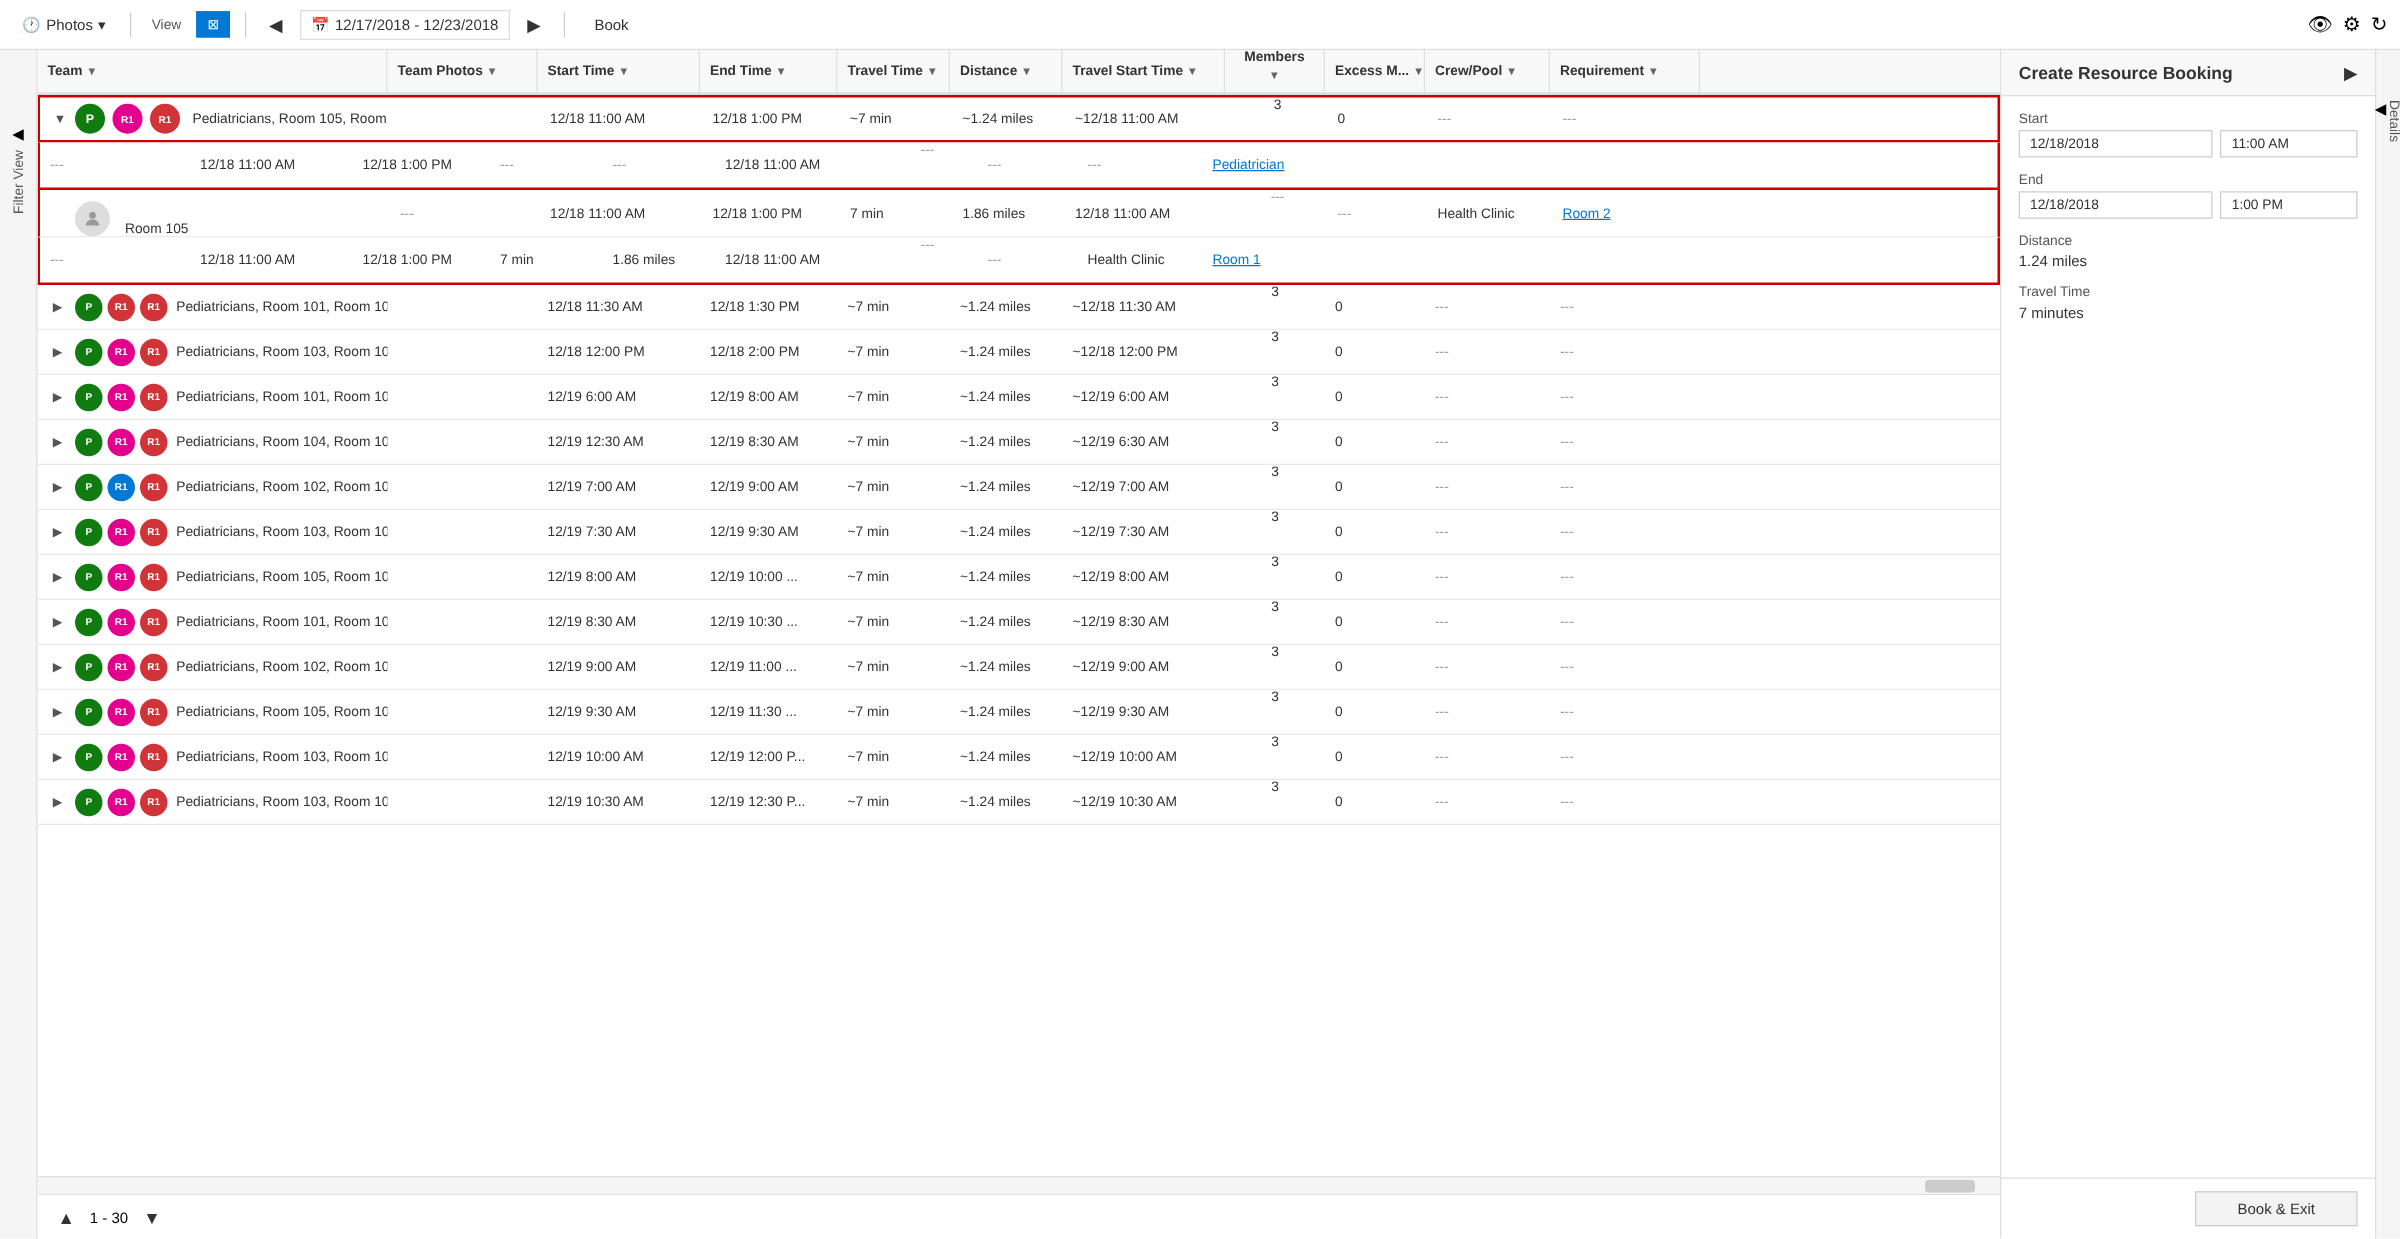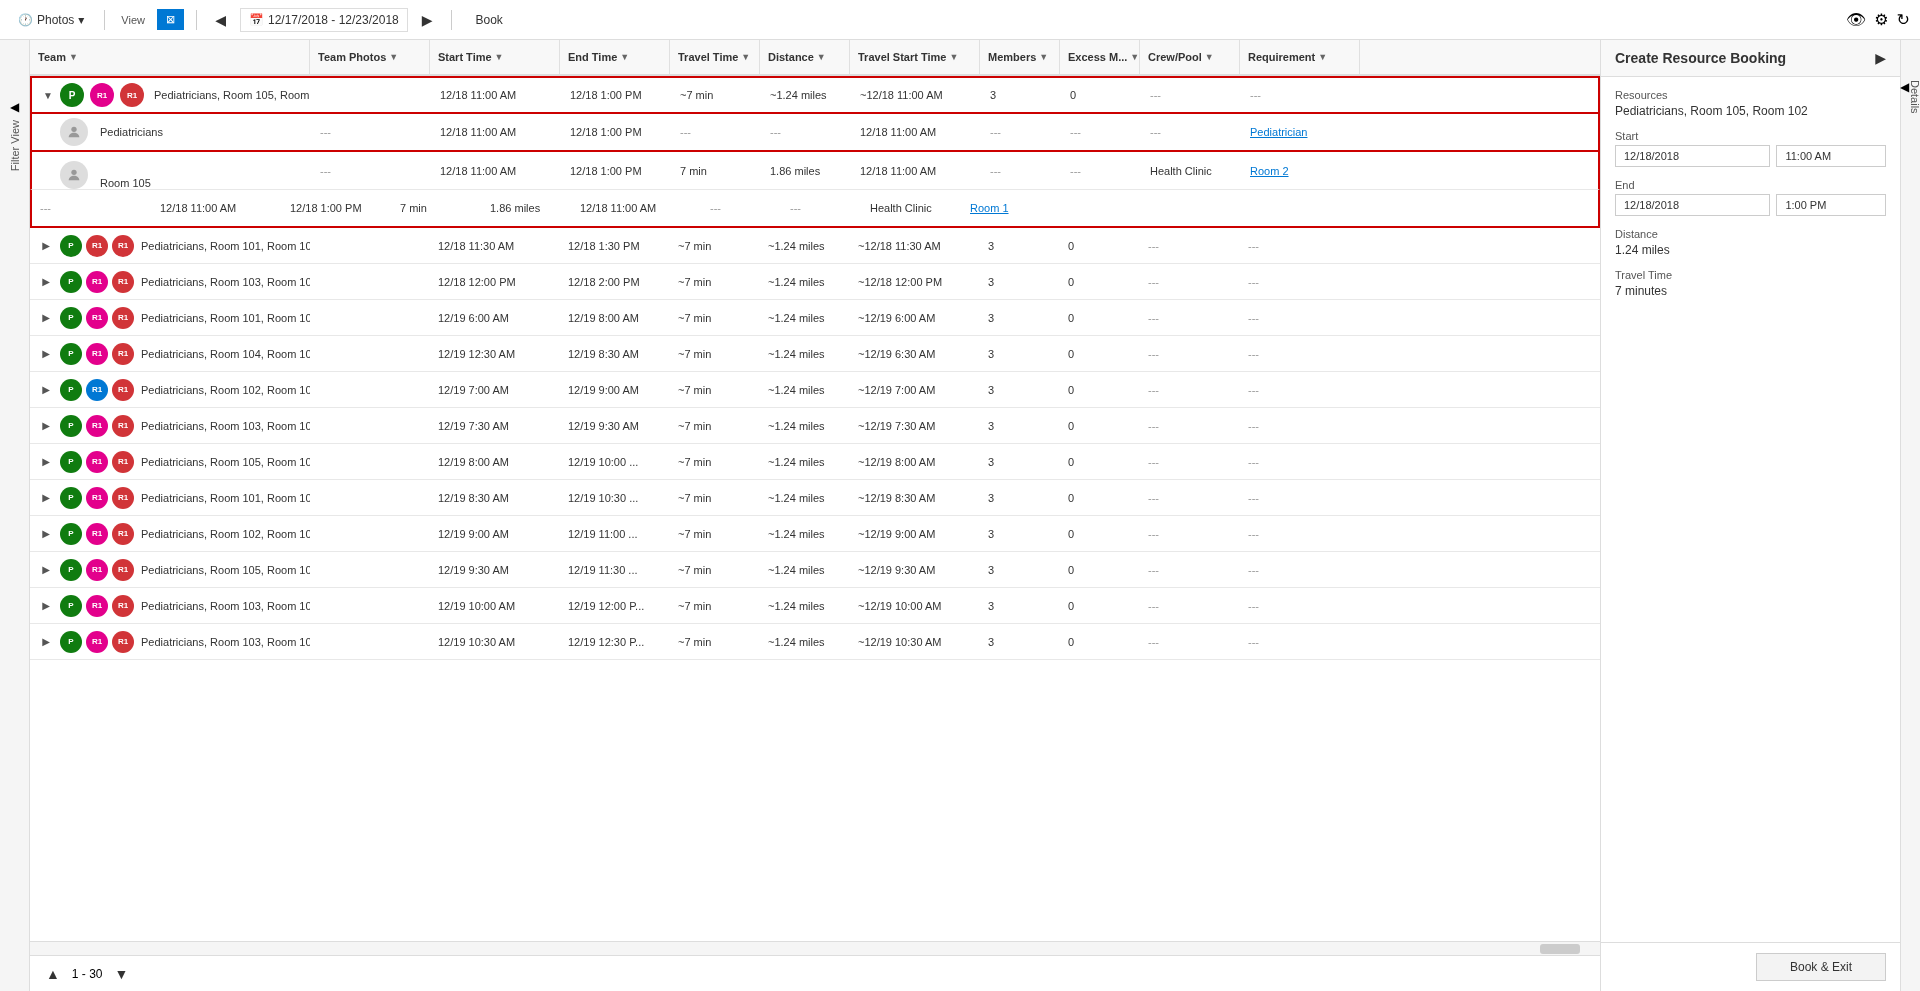--- a/index.html
+++ b/index.html
@@ -33,21 +33,21 @@
     .sort-icon { font-size: 9px; color: #666; }
 
     
     .col-team { width: 280px; flex-shrink: 0; }
     .col-photos { width: 120px; flex-shrink: 0; }
     .col-start { width: 130px; flex-shrink: 0; }
     .col-end { width: 110px; flex-shrink: 0; }
     .col-travel { width: 90px; flex-shrink: 0; }
     .col-distance { width: 90px; flex-shrink: 0; }
     .col-travelstart { width: 130px; flex-shrink: 0; }
-    .col-members { width: 80px; flex-shrink: 0; }
+    .col-members { width: 80px; flex-shrink: 0; flex-direction: column; }
     .col-excess { width: 80px; flex-shrink: 0; }
     .col-crew { width: 100px; flex-shrink: 0; }
     .col-req { width: 120px; flex-shrink: 0; }
 
     
     .table-body { flex: 1; overflow-y: auto; overflow-x: auto; }
     .table-row { display: flex; align-items: center; height: 36px; border-bottom: 1px solid #e8e8e8; background: #fff; }
 
     .cell { display: flex; align-items: center; padding: 0 8px; font-size: 11px; color: #333; white-space: nowrap; overflow: hidden; text-overflow: ellipsis; height: 100%; }
 
@@ -205,29 +205,20 @@
           <div class="cell col-excess">0</div>
           <div class="cell col-crew">
               <span class="dashes">---</span>
             </div>
           <div class="cell col-req">
               <span class="dashes">---</span>
             </div>
         </div>
 
         <div class="table-row" style="border: 2px solid #cc0000; border-top: none; height:38px;">
-          <div class="cell col-team" style="padding-left:28px; gap:6px;">
-            <div class="avatar-img" style="background:#ddd;width:28px;height:28px;border-radius:50%;display:flex;align-items:center;justify-content:center;">
-              <svg width="16" height="16" viewBox="0 0 24 24" fill="#999">
-                  <circle cx="12" cy="8" r="4"></circle>
-                  <path d="M4 20c0-4 3.6-7 8-7s8 3 8 7"></path>
-                </svg>
-            </div>
-            <span>Pediatricians</span>
-          </div>
           <div class="cell col-photos">
               <span class="dashes">---</span>
             </div>
           <div class="cell col-start">12/18 11:00 AM</div>
           <div class="cell col-end">12/18 1:00 PM</div>
           <div class="cell col-travel">
               <span class="dashes">---</span>
             </div>
           <div class="cell col-distance">
               <span class="dashes">---</span>
@@ -592,24 +583,20 @@
     </div>
 
     <div class="right-panel">
       <div class="right-panel-header">
         <span class="right-panel-title">Create Resource Booking</span>
         <span class="right-panel-arrow">▶</span>
       </div>
 
       <div class="right-panel-body">
 
-        <div>
-          <div class="field-label">Resources</div>
-          <div class="field-value">Pediatricians, Room 105, Room 102</div>
-        </div>
 
         <div>
           <div class="field-label">Start</div>
           <div class="field-row">
             <input class="field-input" type="text" style="flex: 1.5 1 0%;" value="12/18/2018">
             <input class="field-input" type="text" style="flex: 1 1 0%;" value="11:00 AM">
           </div>
         </div>
 
         <div>

